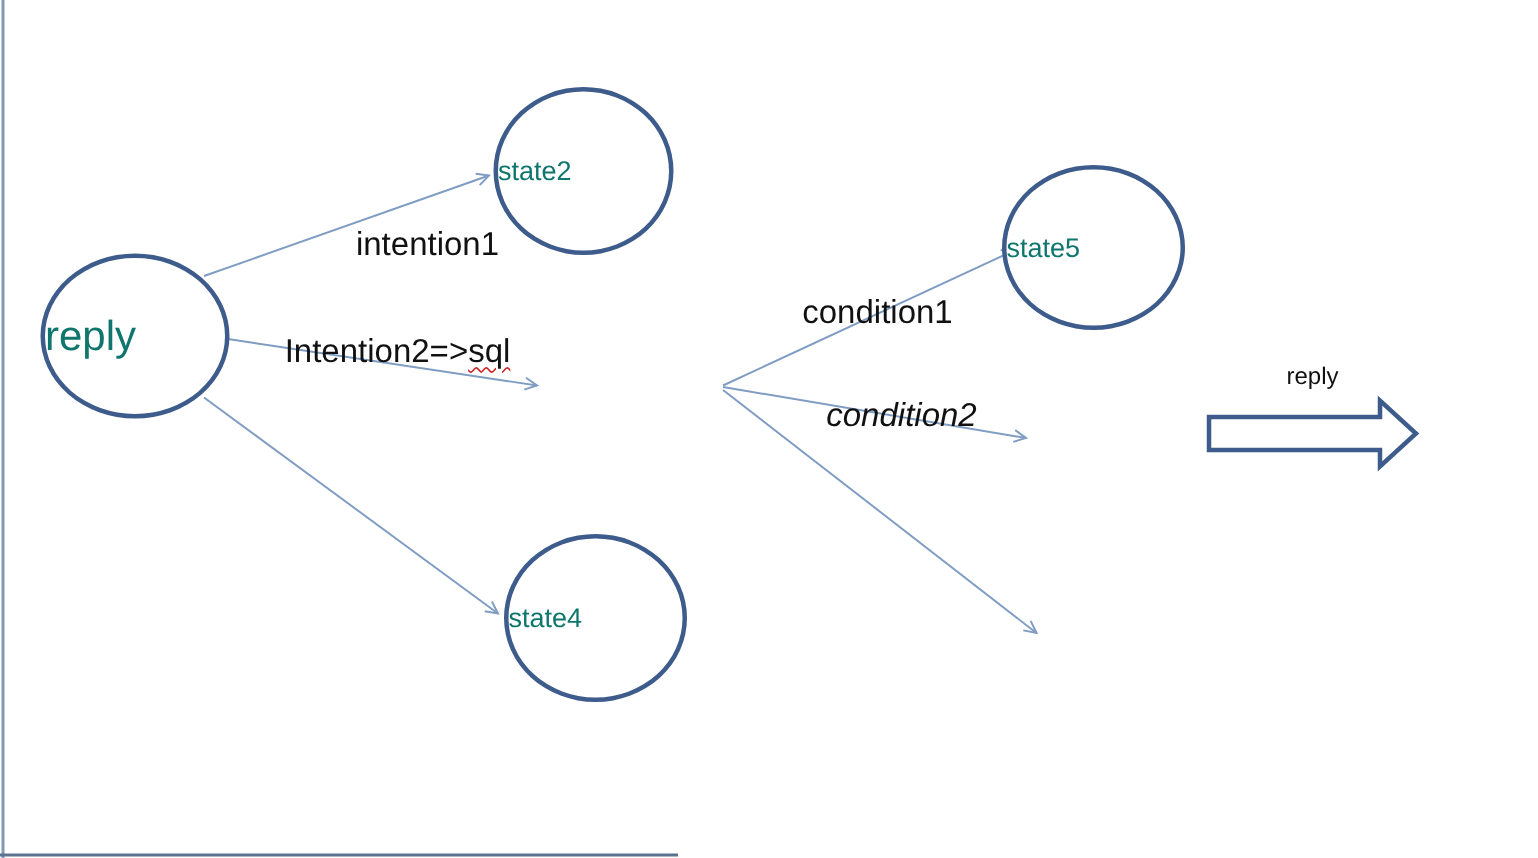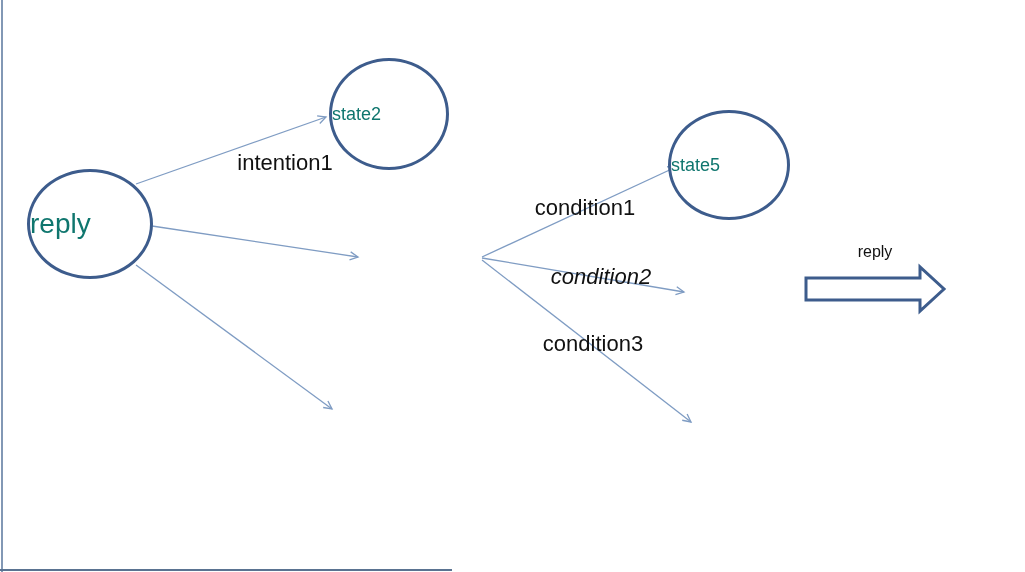--- a/index.html
+++ b/index.html
@@ -69,32 +69,35 @@
 
   <div class="node" style="left:27px;top:169px;width:126px;height:110px;font-size:28px;">
     <span>reply</span>
   </div>
 
   <div class="node" style="left:329px;top:58px;width:120px;height:112px;">
     <span>state2</span>
   </div>
 
 
+  <div class="node" style="left:336px;top:356px;width:122px;height:112px;">
+    <span>state4</span>
+  </div>
 
   <div class="node" style="left:668px;top:110px;width:122px;height:110px;">
     <span>state5</span>
   </div>
 
 
 
   <div class="elabel" style="left:241px;top:163px;margin-left:44px;">intention1</div>
 
+  <div class="elabel" style="left:265px;top:234px;"><span>Intention2=&gt;</span><span class="sp-err">sql</span></div>
 
 
   <div class="elabel" style="left:585px;top:208px;">condition1</div>
 
   <div class="elabel" style="left:601px;top:277px;font-style:italic;">condition2</div>
 
-  <div class="elabel" style="left:593px;top:344px;">condition3</div>
 
   <div class="elabel big" style="left:875px;top:252px;">reply</div>
 
 </div>
 
 </body></html>

